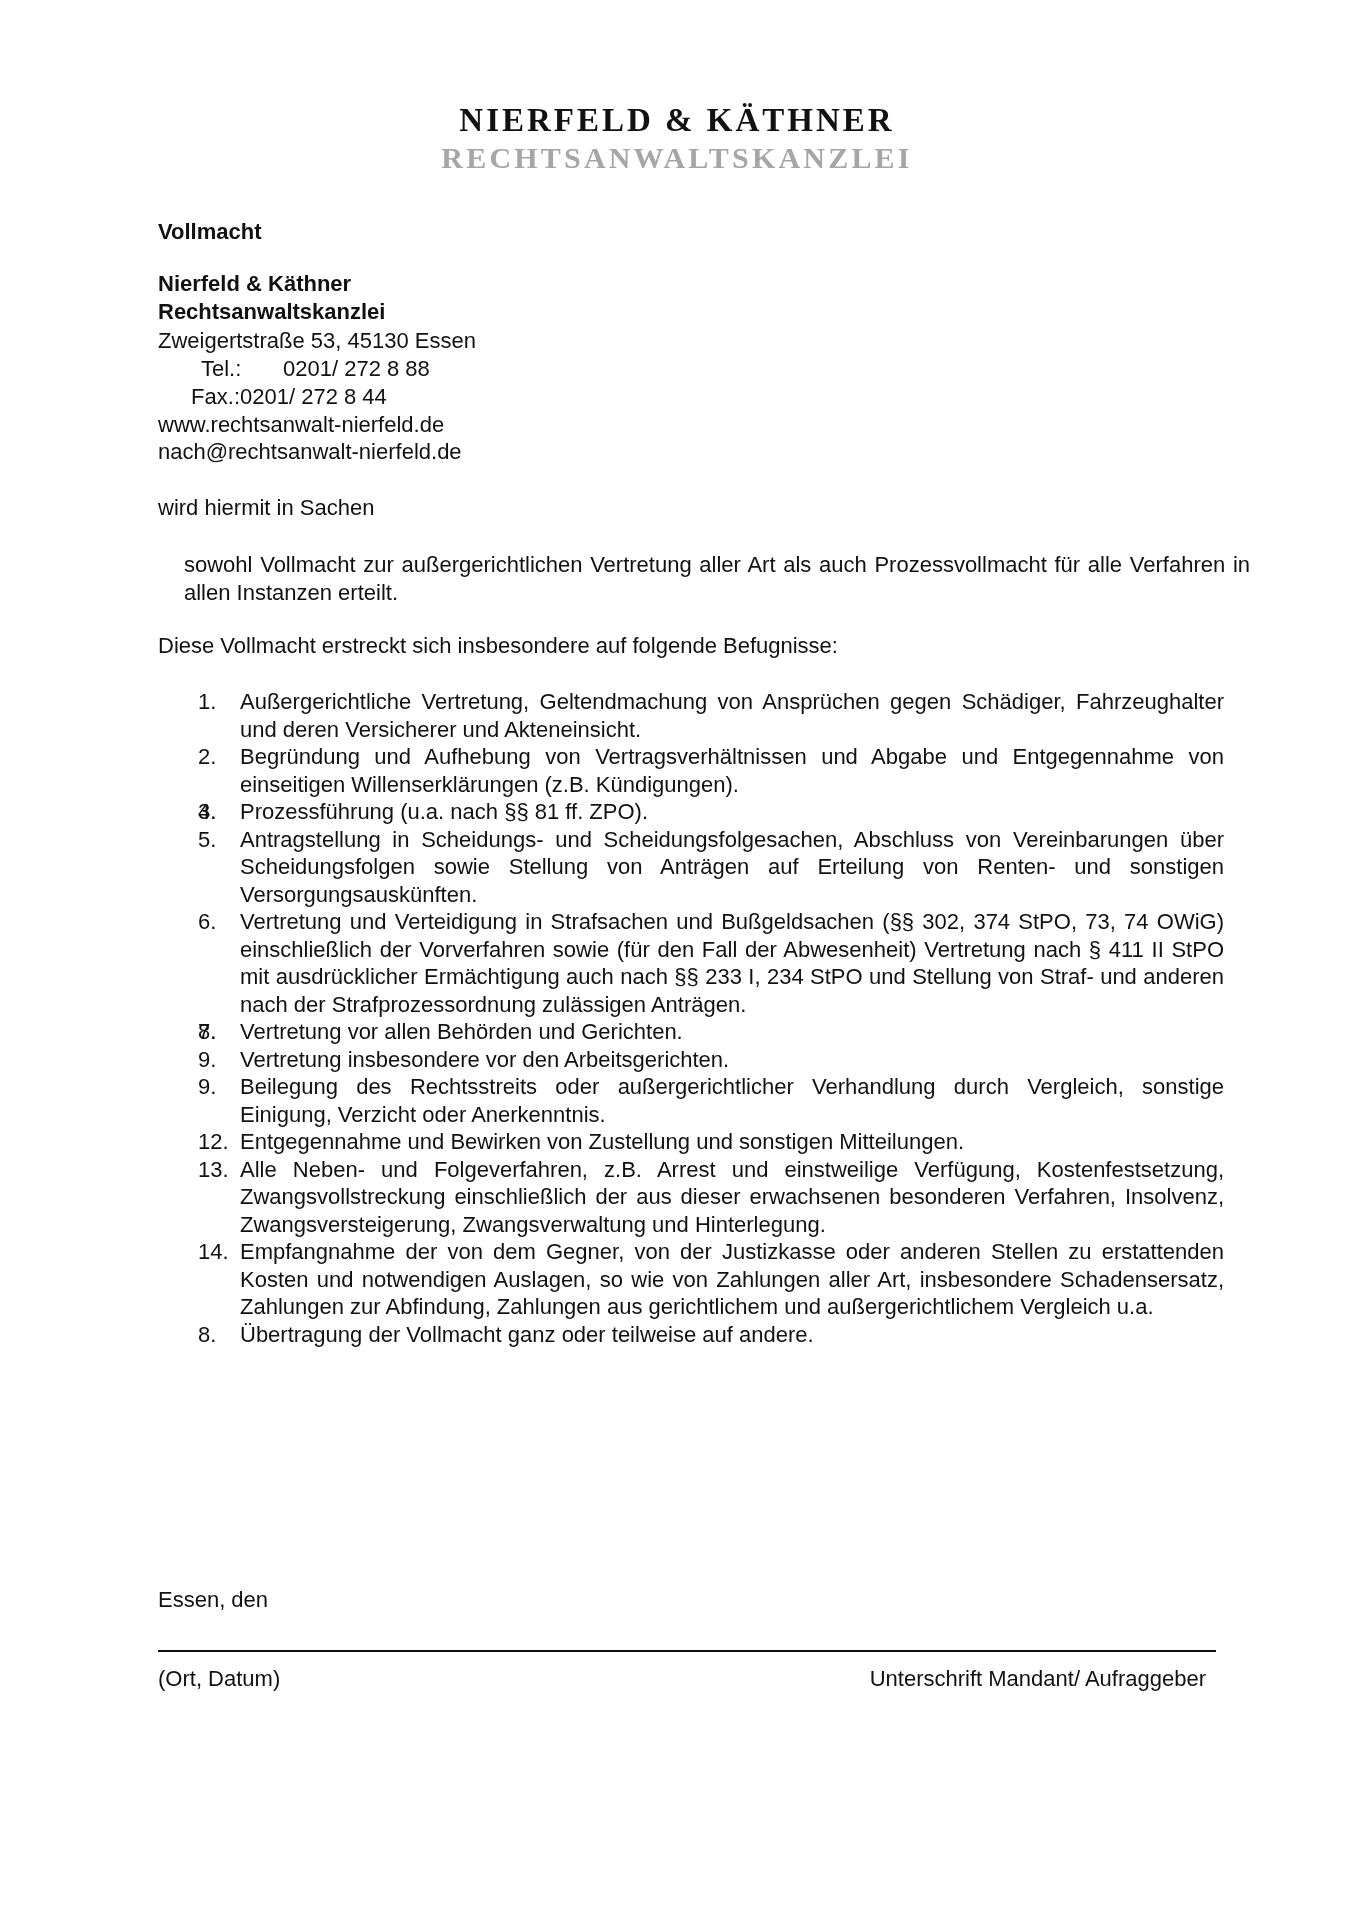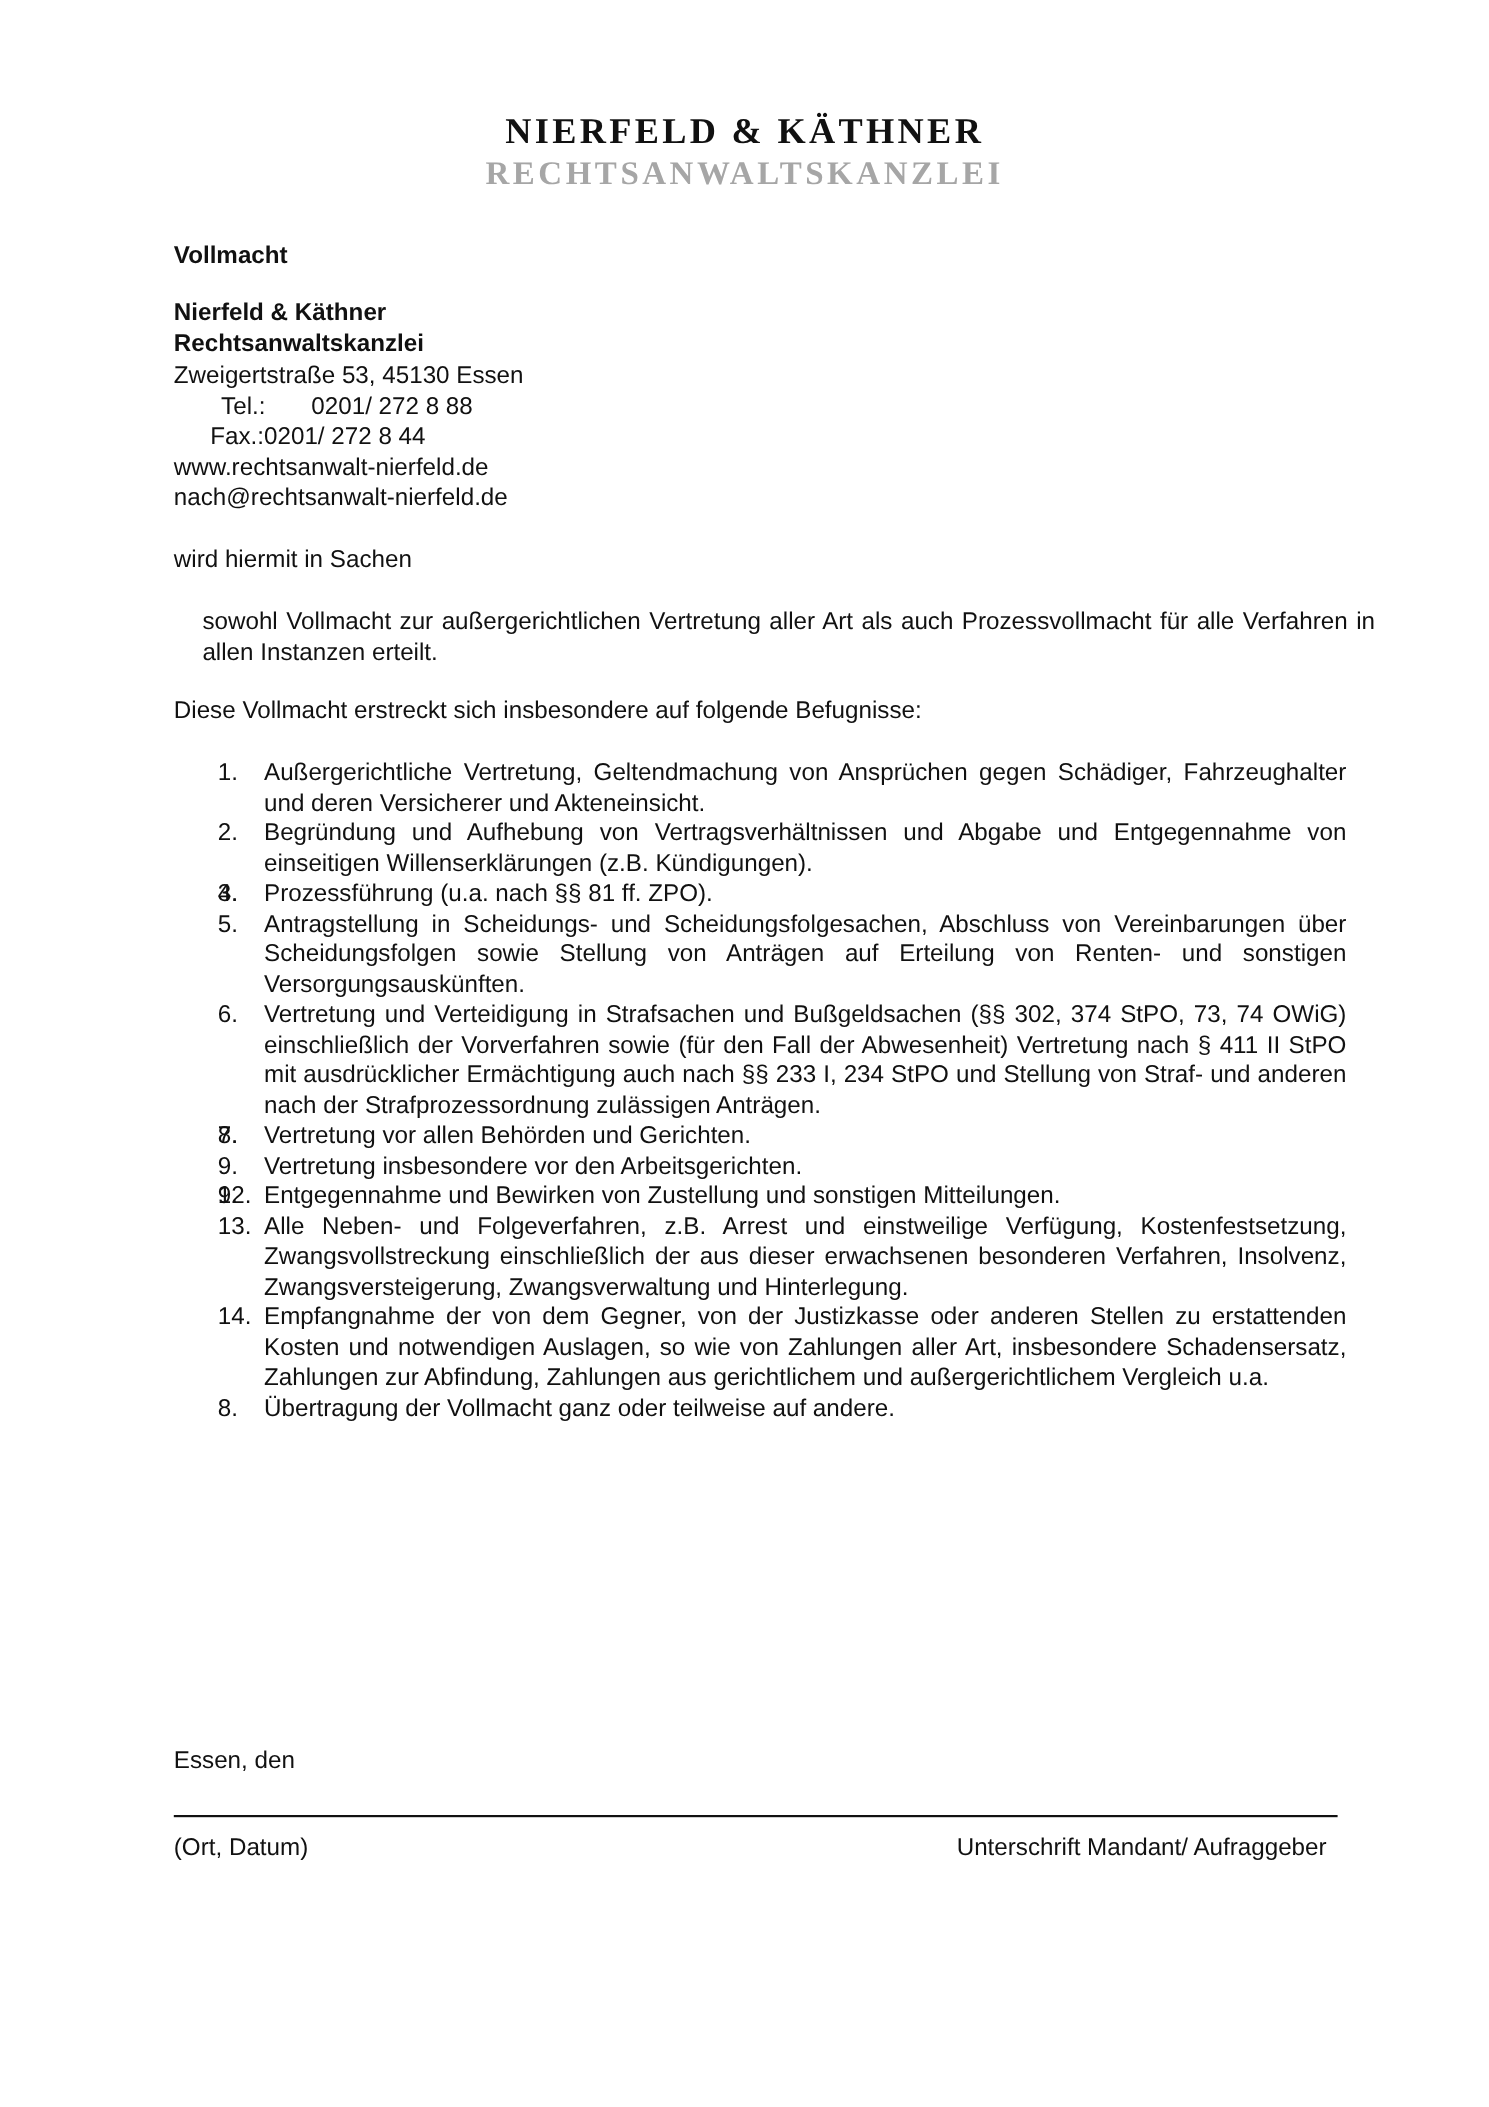--- a/index.html
+++ b/index.html
@@ -53,21 +53,21 @@
   <ol class="items">
     <li><span class="num">1.</span><span>Außergerichtliche Vertretung, Geltendmachung von Ansprüchen gegen Schädiger, Fahrzeughalter und deren Versicherer und Akteneinsicht.</span></li>
     <li><span class="num">2.</span><span>Begründung und Aufhebung von Vertragsverhältnissen und Abgabe und Entgegennahme von einseitigen Willenserklärungen (z.B. Kündigungen).</span></li>
     <li><span class="num">3.</span></li>
     <li><span class="num">4.</span><span>Prozessführung (u.a. nach §§ 81 ff. ZPO).</span></li>
     <li><span class="num">5.</span><span>Antragstellung in Scheidungs- und Scheidungsfolgesachen, Abschluss von Vereinbarungen über Scheidungsfolgen sowie Stellung von Anträgen auf Erteilung von Renten- und sonstigen Versorgungsauskünften.</span></li>
     <li><span class="num">6.</span><span>Vertretung und Verteidigung in Strafsachen und Bußgeldsachen (§§ 302, 374 StPO, 73, 74 OWiG) einschließlich der Vorverfahren sowie (für den Fall der Abwesenheit) Vertretung nach § 411 II StPO mit ausdrücklicher Ermächtigung auch nach §§ 233 I, 234 StPO und Stellung von Straf- und anderen nach der Strafprozessordnung zulässigen Anträgen.</span></li>
     <li><span class="num">7.</span></li>
     <li><span class="num">8.</span><span>Vertretung vor allen Behörden und Gerichten.</span></li>
     <li><span class="num">9.</span><span>Vertretung insbesondere vor den Arbeitsgerichten.</span></li>
-    <li><span class="num">9.</span></li>
+    <li><span class="num">9.</span><span>Beilegung des Rechtsstreits oder außergerichtlicher Verhandlung durch Vergleich, sonstige Einigung, Verzicht oder Anerkenntnis.</span></li>
     <li><span class="num">12.</span><span>Entgegennahme und Bewirken von Zustellung und sonstigen Mitteilungen.</span></li>
     <li><span class="num">13.</span><span>Alle Neben- und Folgeverfahren, z.B. Arrest und einstweilige Verfügung, Kostenfestsetzung, Zwangsvollstreckung einschließlich der aus dieser erwachsenen besonderen Verfahren, Insolvenz, Zwangsversteigerung, Zwangsverwaltung und Hinterlegung.</span></li>
     <li><span class="num">14.</span><span>Empfangnahme der von dem Gegner, von der Justizkasse oder anderen Stellen zu erstattenden Kosten und notwendigen Auslagen, so wie von Zahlungen aller Art, insbesondere Schadensersatz, Zahlungen zur Abfindung, Zahlungen aus gerichtlichem und außergerichtlichem Vergleich u.a.</span></li>
     <li><span class="num">8.</span><span>Übertragung der Vollmacht ganz oder teilweise auf andere.</span></li>
   </ol>
 
   <div class="abs" style="top:1586px;">Essen, den</div>
   <div class="sigline"></div>
   <div class="sig-left">(Ort, Datum)</div>
   <div class="sig-right">Unterschrift Mandant/ Aufraggeber</div>

